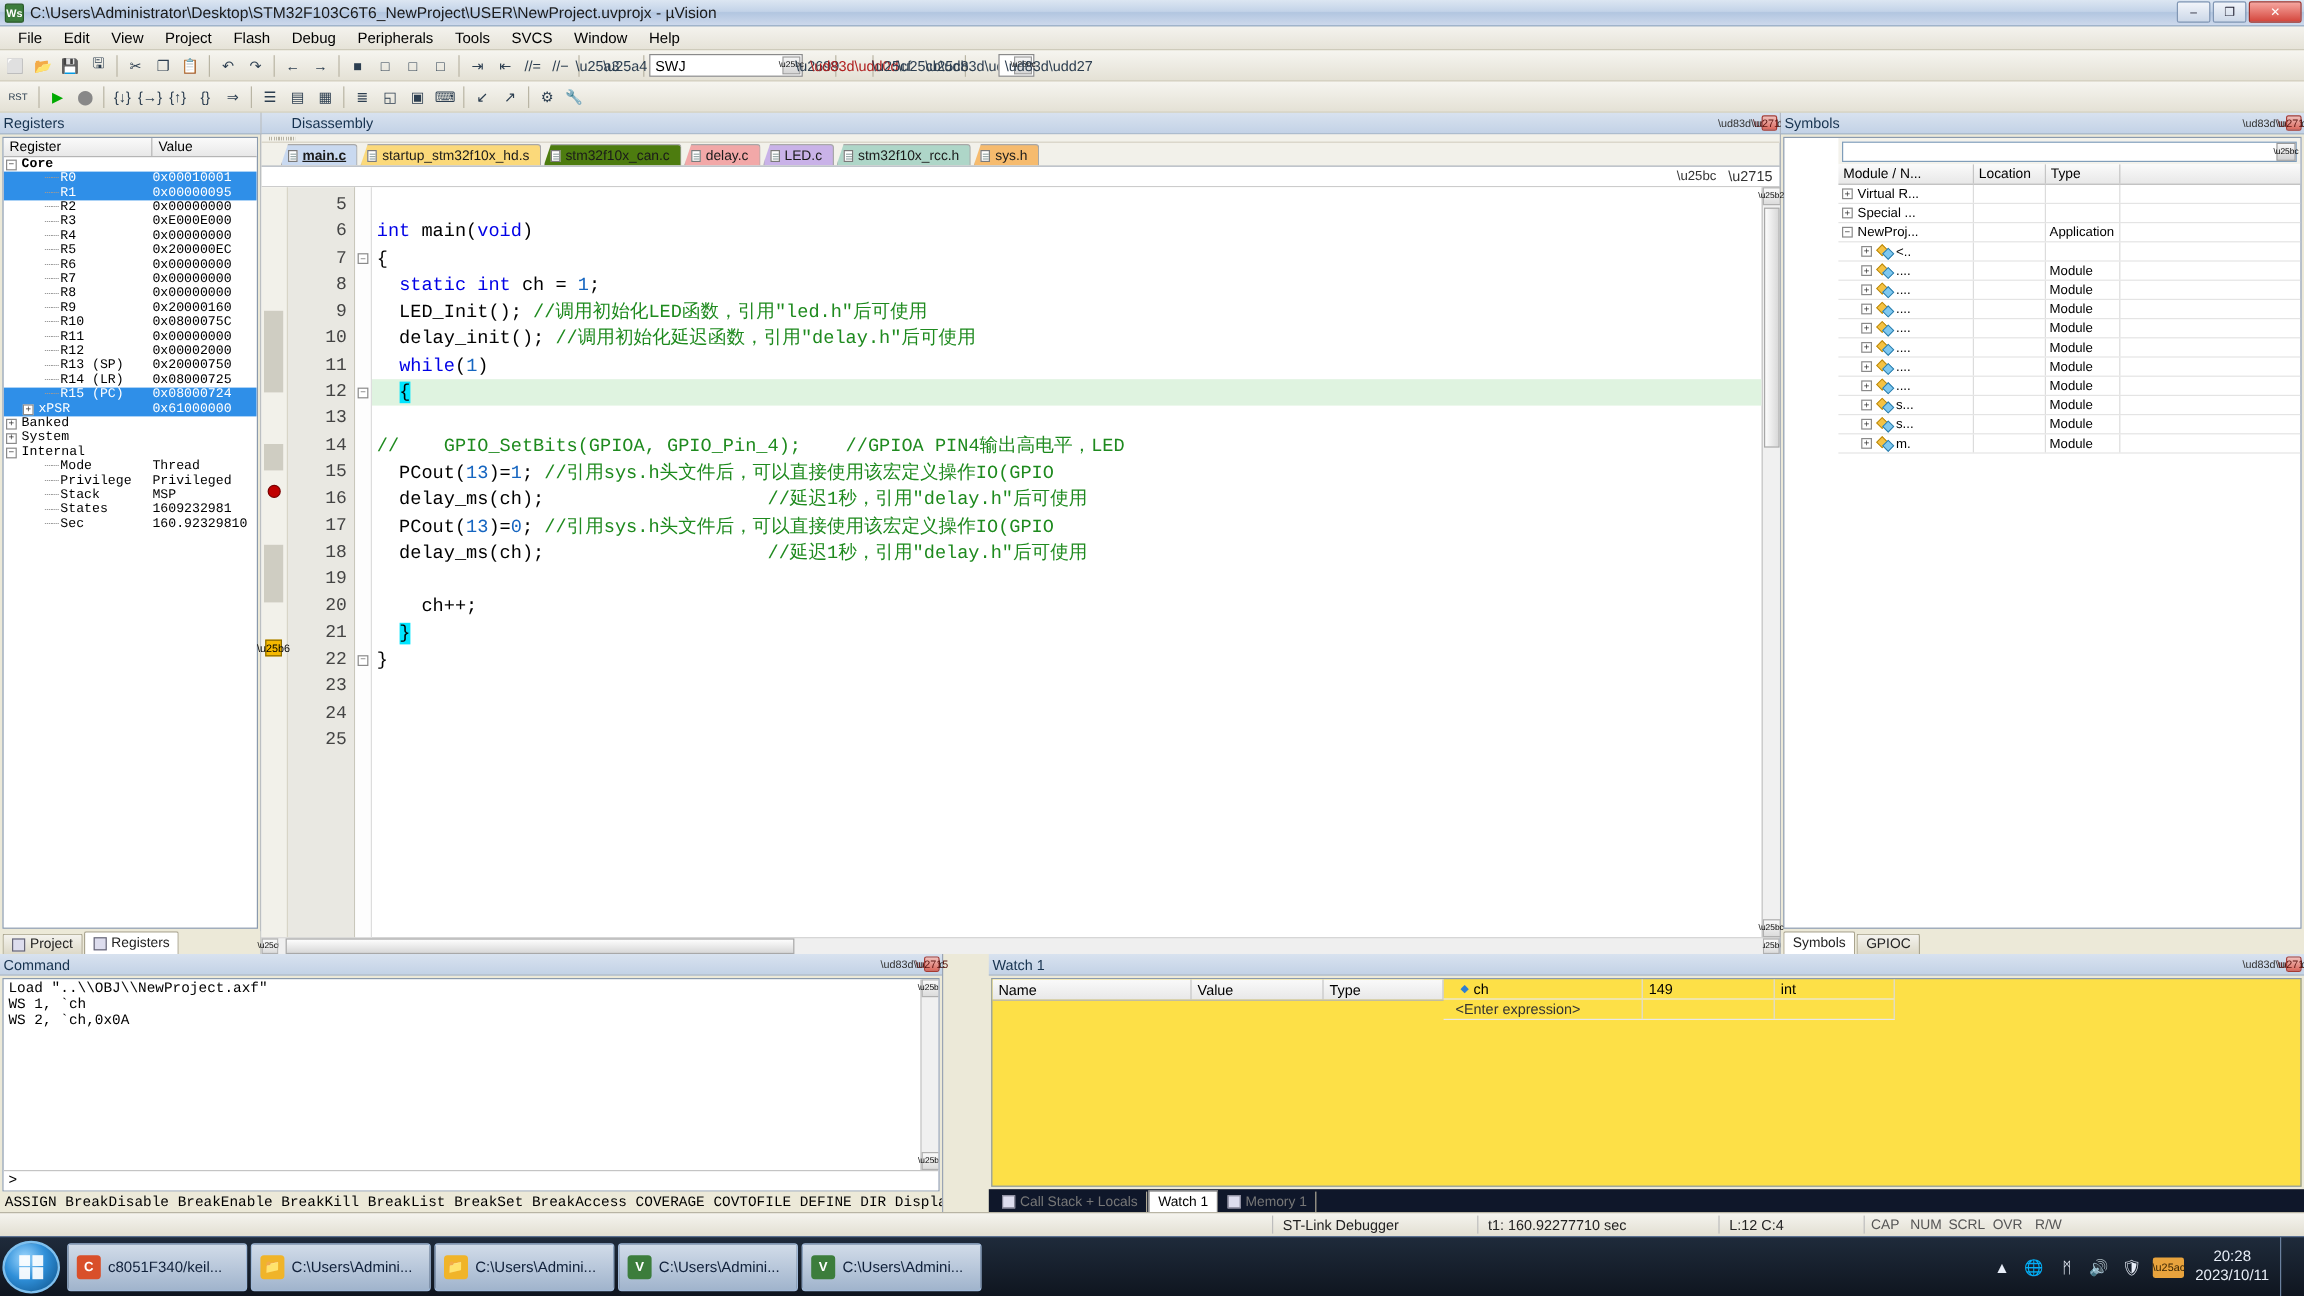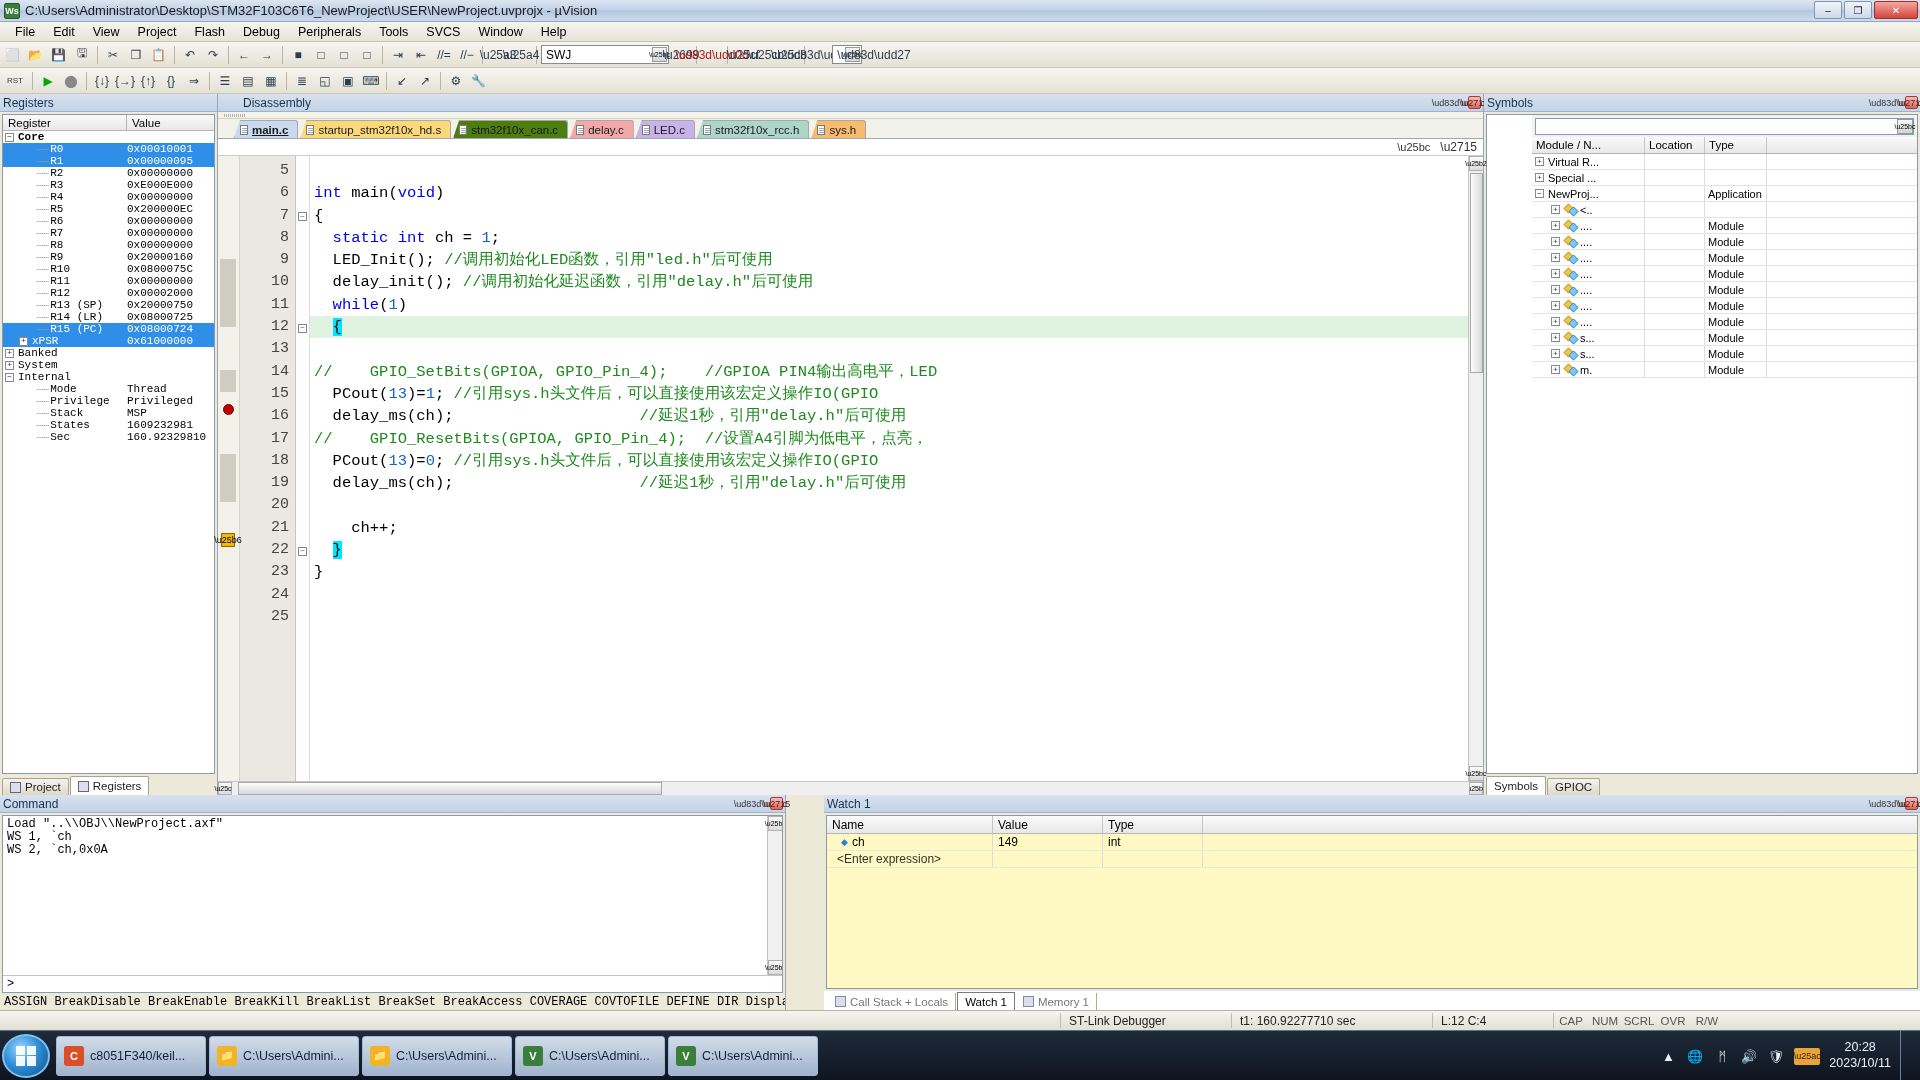--- a/index.html
+++ b/index.html
@@ -272,28 +272,28 @@
   .cmd-panel { width: 786px; display:flex; flex-direction: column; border-right:1px solid #9aa4b4;}
   .cmd-body { flex:1; background:#fff; border:1px solid #8a9aad; margin:2px 2px 0 2px; display:flex; flex-direction:column; overflow:hidden;}
   .cmd-out { flex:1; font-family:"Liberation Mono",monospace; font-size:12px; padding:2px 4px; color:#000;}
   .cmd-out div { height: 13px; line-height:13px; white-space:pre;}
   .cmd-scroll { width:15px; background:#f0f0f0; border-left:1px solid #c4c4c4; display:flex;flex-direction:column;}
   .cmd-inputline { height: 17px; border-top:1px solid #c4c4c4; display:flex; align-items:center;
     font-family:"Liberation Mono",monospace; font-size:12px; padding-left:4px; background:#fff;}
   .cmd-help { height: 17px; font-family:"Liberation Mono",monospace; font-size:12px;
     display:flex;align-items:center;padding-left:4px; background:#ece9d8; white-space:nowrap; overflow:hidden;}
   .watch-panel { flex:1; display:flex; flex-direction:column; min-width:0;}
-  .watch-body { flex:1; background:#fef9c3; border:1px solid #8a9aad; margin:2px; overflow:hidden; display:flex;flex-direction:column;}
+  .watch-body { flex:1; background:#fde047; border:1px solid #8a9aad; margin:2px; overflow:hidden; display:flex;flex-direction:row;}
   .watch-head { height:18px; display:flex; background:linear-gradient(to bottom,#fafafa,#e8e8e8);
     border-bottom:1px solid #b5b5b5; font-size:12px;}
   .watch-head div { display:flex;align-items:center;padding-left:5px;border-right:1px solid #c5c5c5;}
   .wc1{width:166px;} .wc2{width:110px;} .wc3{width:100px;}
   .watch-row { height:17px; display:flex; font-size:12px; border-bottom:1px solid #e8e8e8;}
   .watch-row .wcell { border-right:1px solid #dcdcdc; display:flex;align-items:center;padding-left:5px;}
-  .watch-tabs { height:19px; display:flex; align-items:flex-end; padding-left:4px; gap:1px; background:#ffffff;}
+  .watch-tabs { height:19px; display:flex; align-items:flex-end; padding-left:4px; gap:1px; background:#0f172a;}
   .wtab { height:17px; padding:0 7px; display:flex;align-items:center;gap:4px; font-size:11.5px;
     border-right:1px solid #b0aa97; color:#777;}
   .wtab.active { color:#000; border:1px solid #7a7a7a; background:#fff; height:18px; border-bottom:none;}
   
   .statusbar {
     height: 20px; background: linear-gradient(to bottom,#f5f4ef,#e2dfd2);
     border-top: 1px solid #b8b4a4; display: flex; align-items: center;
     font-size: 12px; color: #222;
   }
   .sb-cell { padding: 0 8px; height: 100%; display:flex; align-items:center; }
@@ -752,21 +752,20 @@
               <div class="cline"><span class="plain">{</span></div>
               <div class="cline"><span class="plain">  </span><span class="kw">static</span><span class="plain"> </span><span class="kw">int</span><span class="plain"> ch = </span><span class="num">1</span><span class="plain">;</span></div>
               <div class="cline"><span class="plain">  LED_Init(); </span><span class="cmt">//调用初始化LED函数，引用"led.h"后可使用</span></div>
               <div class="cline"><span class="plain">  delay_init(); </span><span class="cmt">//调用初始化延迟函数，引用"delay.h"后可使用</span></div>
               <div class="cline"><span class="plain">  </span><span class="kw">while</span><span class="plain">(</span><span class="num">1</span><span class="plain">)</span></div>
               <div class="cline hl"><span class="plain">  </span><span class="cursor-brace">{</span></div>
               <div class="cline"></div>
               <div class="cline"><span class="cmt">//    GPIO_SetBits(GPIOA, GPIO_Pin_4);    //GPIOA PIN4输出高电平，LED</span></div>
               <div class="cline"><span class="plain">  PCout(</span><span class="num">13</span><span class="plain">)=</span><span class="num">1</span><span class="plain">; </span><span class="cmt">//引用sys.h头文件后，可以直接使用该宏定义操作IO(GPIO</span></div>
               <div class="cline"><span class="plain">  delay_ms(ch);                    </span><span class="cmt">//延迟1秒，引用"delay.h"后可使用</span></div>
-              <div class="cline"><span class="cmt">//    GPIO_ResetBits(GPIOA, GPIO_Pin_4);  //设置A4引脚为低电平，点亮，</span></div>
               <div class="cline"><span class="plain">  PCout(</span><span class="num">13</span><span class="plain">)=</span><span class="num">0</span><span class="plain">; </span><span class="cmt">//引用sys.h头文件后，可以直接使用该宏定义操作IO(GPIO</span></div>
               <div class="cline"><span class="plain">  delay_ms(ch);                    </span><span class="cmt">//延迟1秒，引用"delay.h"后可使用</span></div>
               <div class="cline"></div>
               <div class="cline"><span class="plain">    ch++;</span></div>
               <div class="cline"><span class="plain">  </span><span class="cursor-brace">}</span></div>
               <div class="cline"><span class="plain">}</span></div>
               <div class="cline"></div>
               <div class="cline"></div>
             </div>
           <div class="vscroll">

